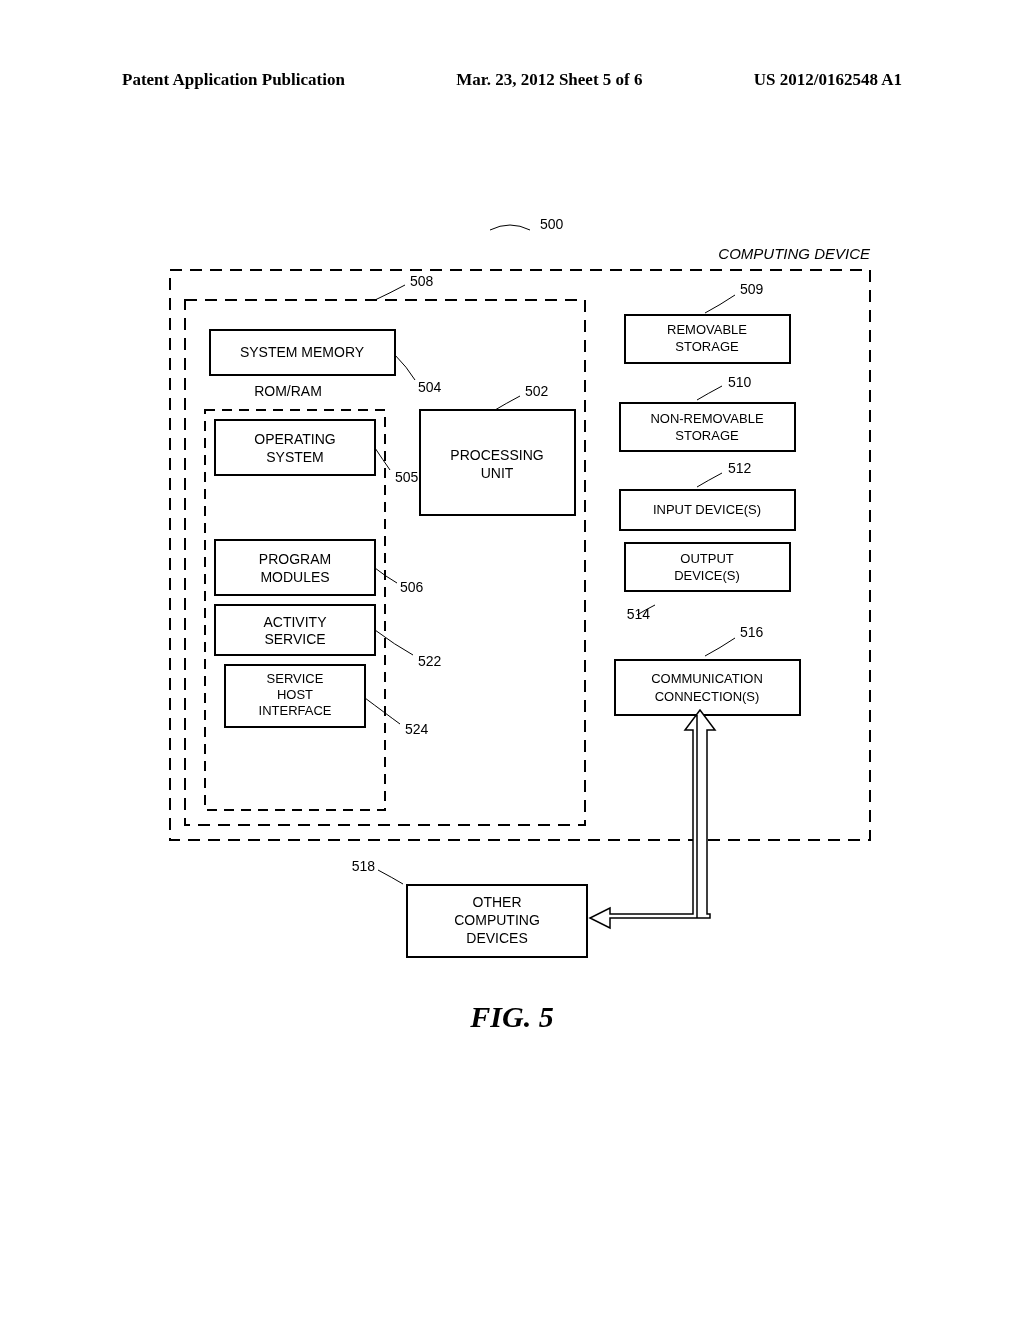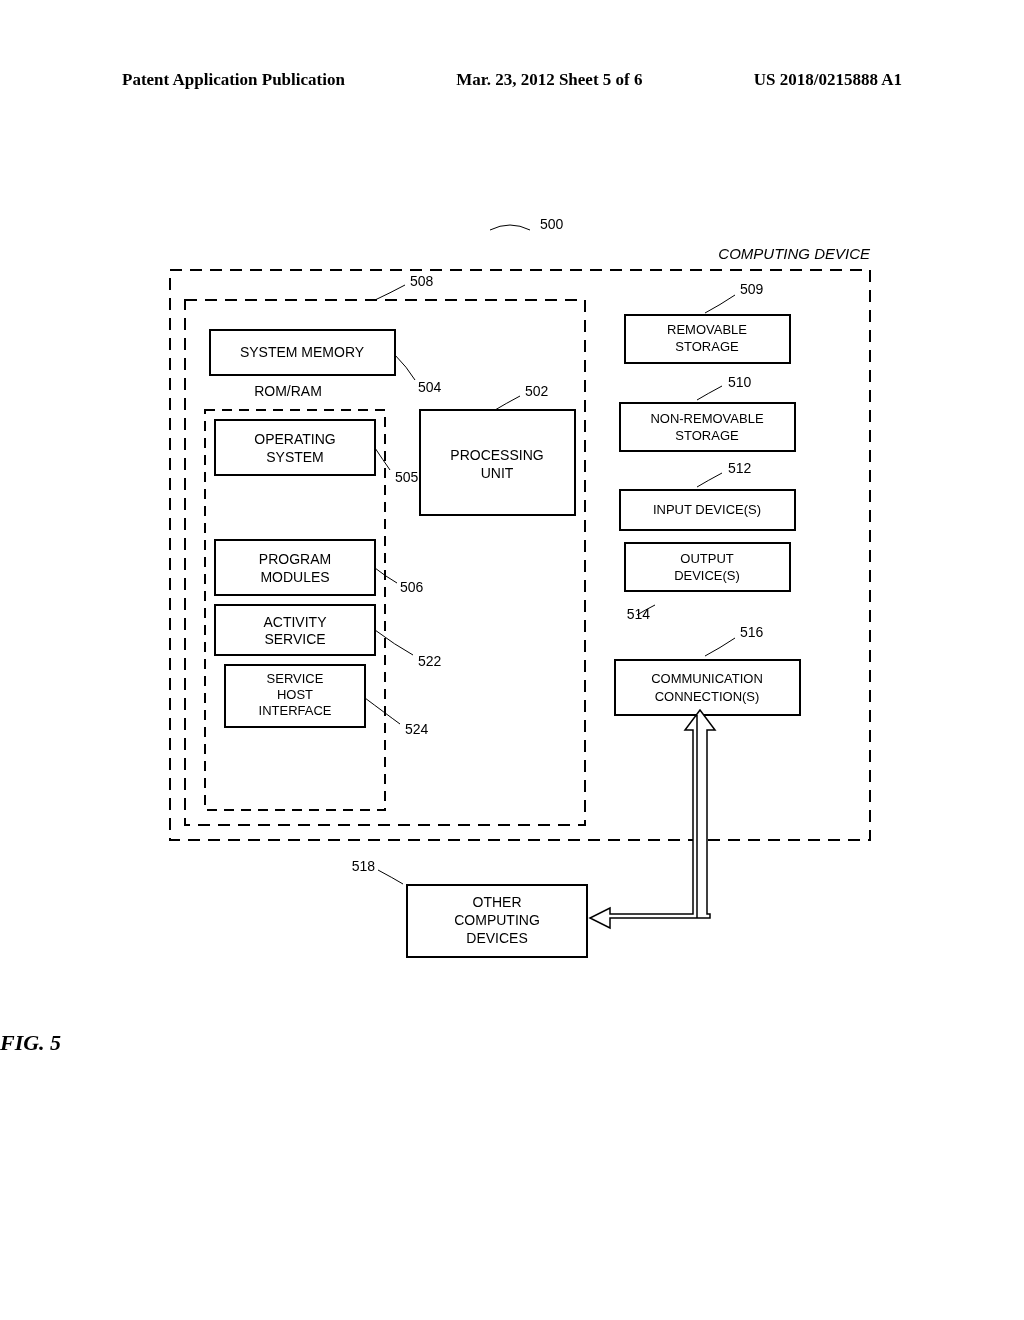--- a/index.html
+++ b/index.html
@@ -27,28 +27,28 @@
   .header-row {
     width: 780px;
     display: flex;
     justify-content: space-between;
     font-family: "Times New Roman", Times, serif;
     font-weight: bold;
     font-size: 17px;
   }
   .fig-caption {
     position: absolute;
-    top: 1030px;
+    top: 1000px;
     left: 0;
     width: 1024px;
-    text-align: left;
+    text-align: center;
     font-family: "Times New Roman", Times, serif;
     font-style: italic;
     font-weight: bold;
-    font-size: 22px;
+    font-size: 30px;
   }
 
   
   svg text {
     font-family: Arial, Helvetica, sans-serif;
     dominant-baseline: middle;
   }
   svg .lbl {
     font-size: 14px;
     text-anchor: middle;
@@ -73,21 +73,21 @@
 </style>
 </head>
 <body>
 
 <div class="page">
 
   <div class="header">
     <div class="header-row">
       <span>Patent Application Publication</span>
       <span>Mar. 23, 2012  Sheet 5 of 6</span>
-      <span>US 2018/0215888 A1</span>
+      <span>US 2012/0162548 A1</span>
     </div>
   </div>
 
   <svg width="1024" height="900" viewBox="0 0 1024 900" style="position:absolute; top:170px; left:0;">
 
     <text class="title" x="870" y="85">COMPUTING DEVICE</text>
 
     <rect x="170" y="100" width="700" height="570" fill="none" stroke="#000" stroke-width="2" stroke-dasharray="12 8"></rect>
 
     <path d="M 530 60 q -20 -10 -40 0" fill="none" stroke="#000" stroke-width="1"></path>

